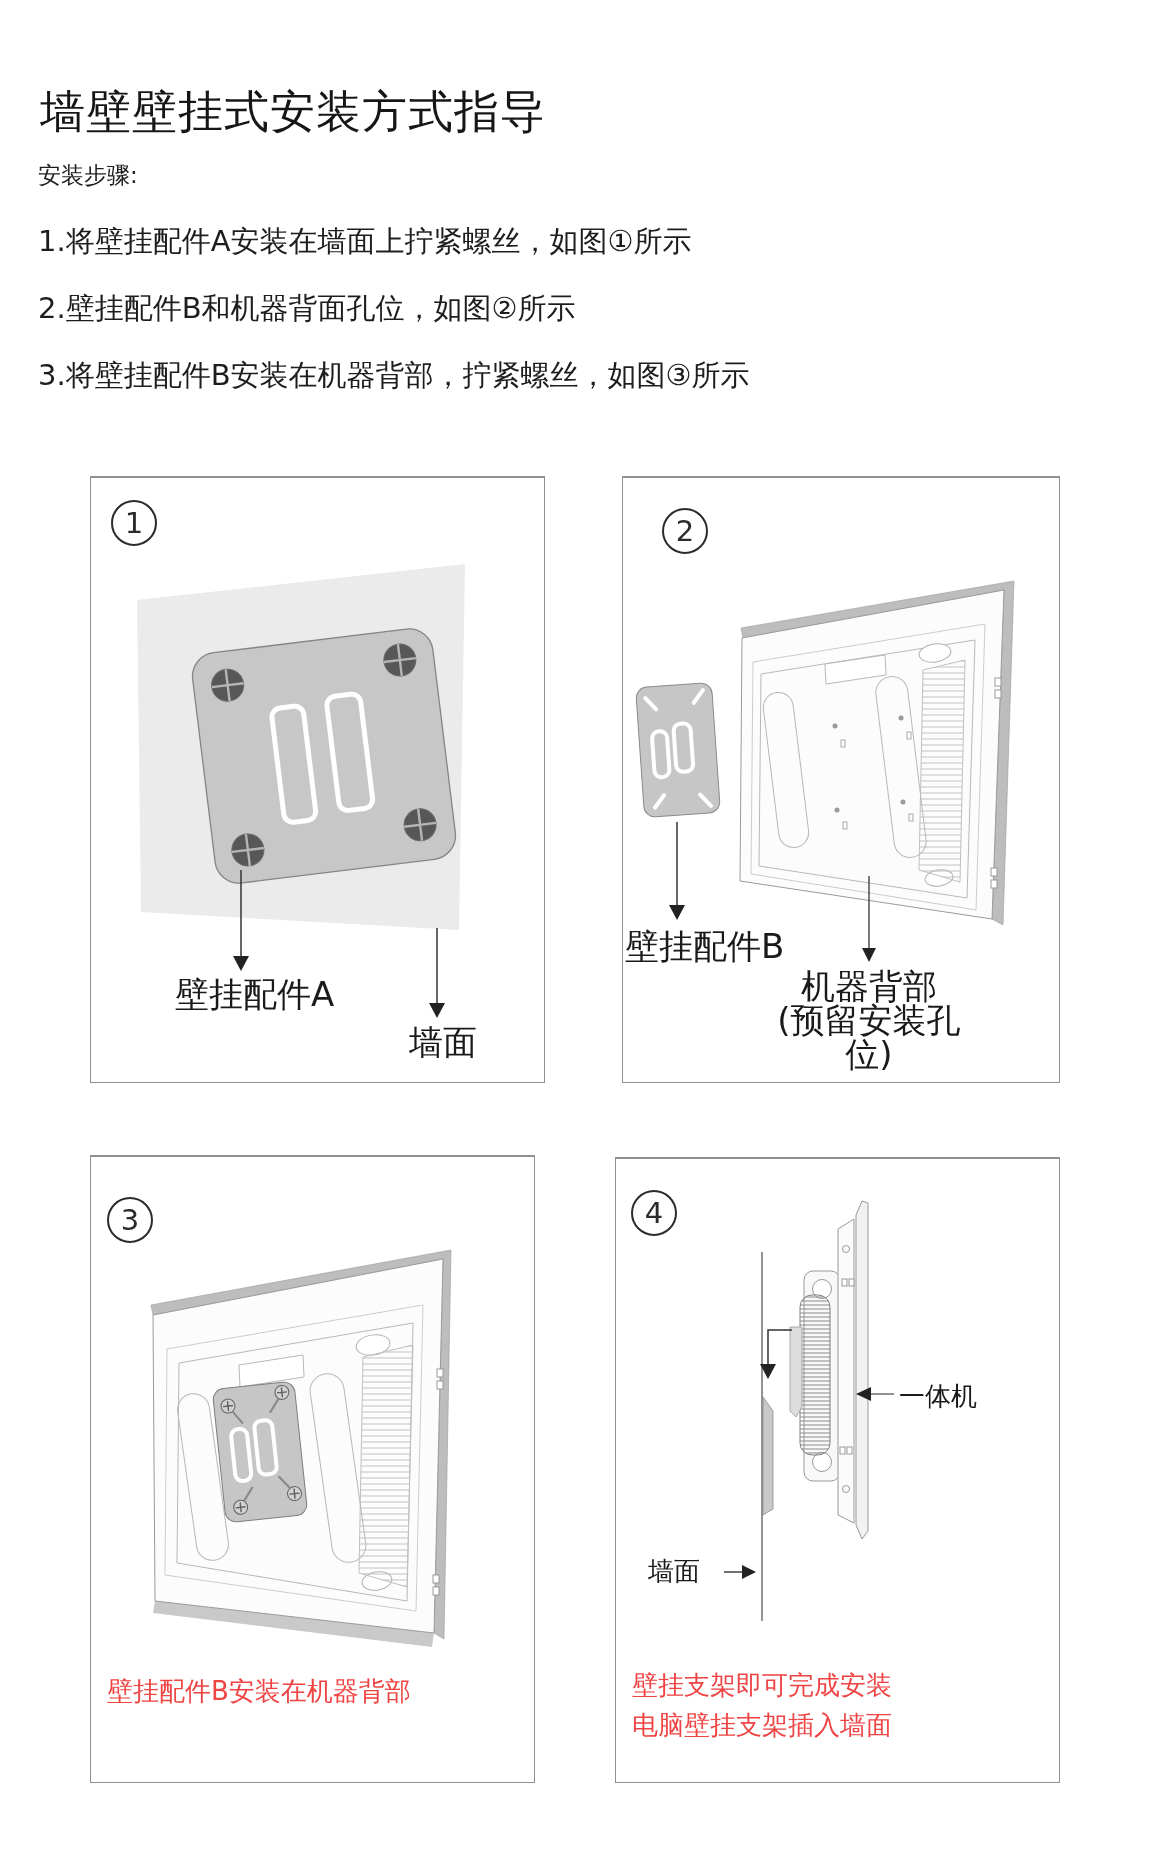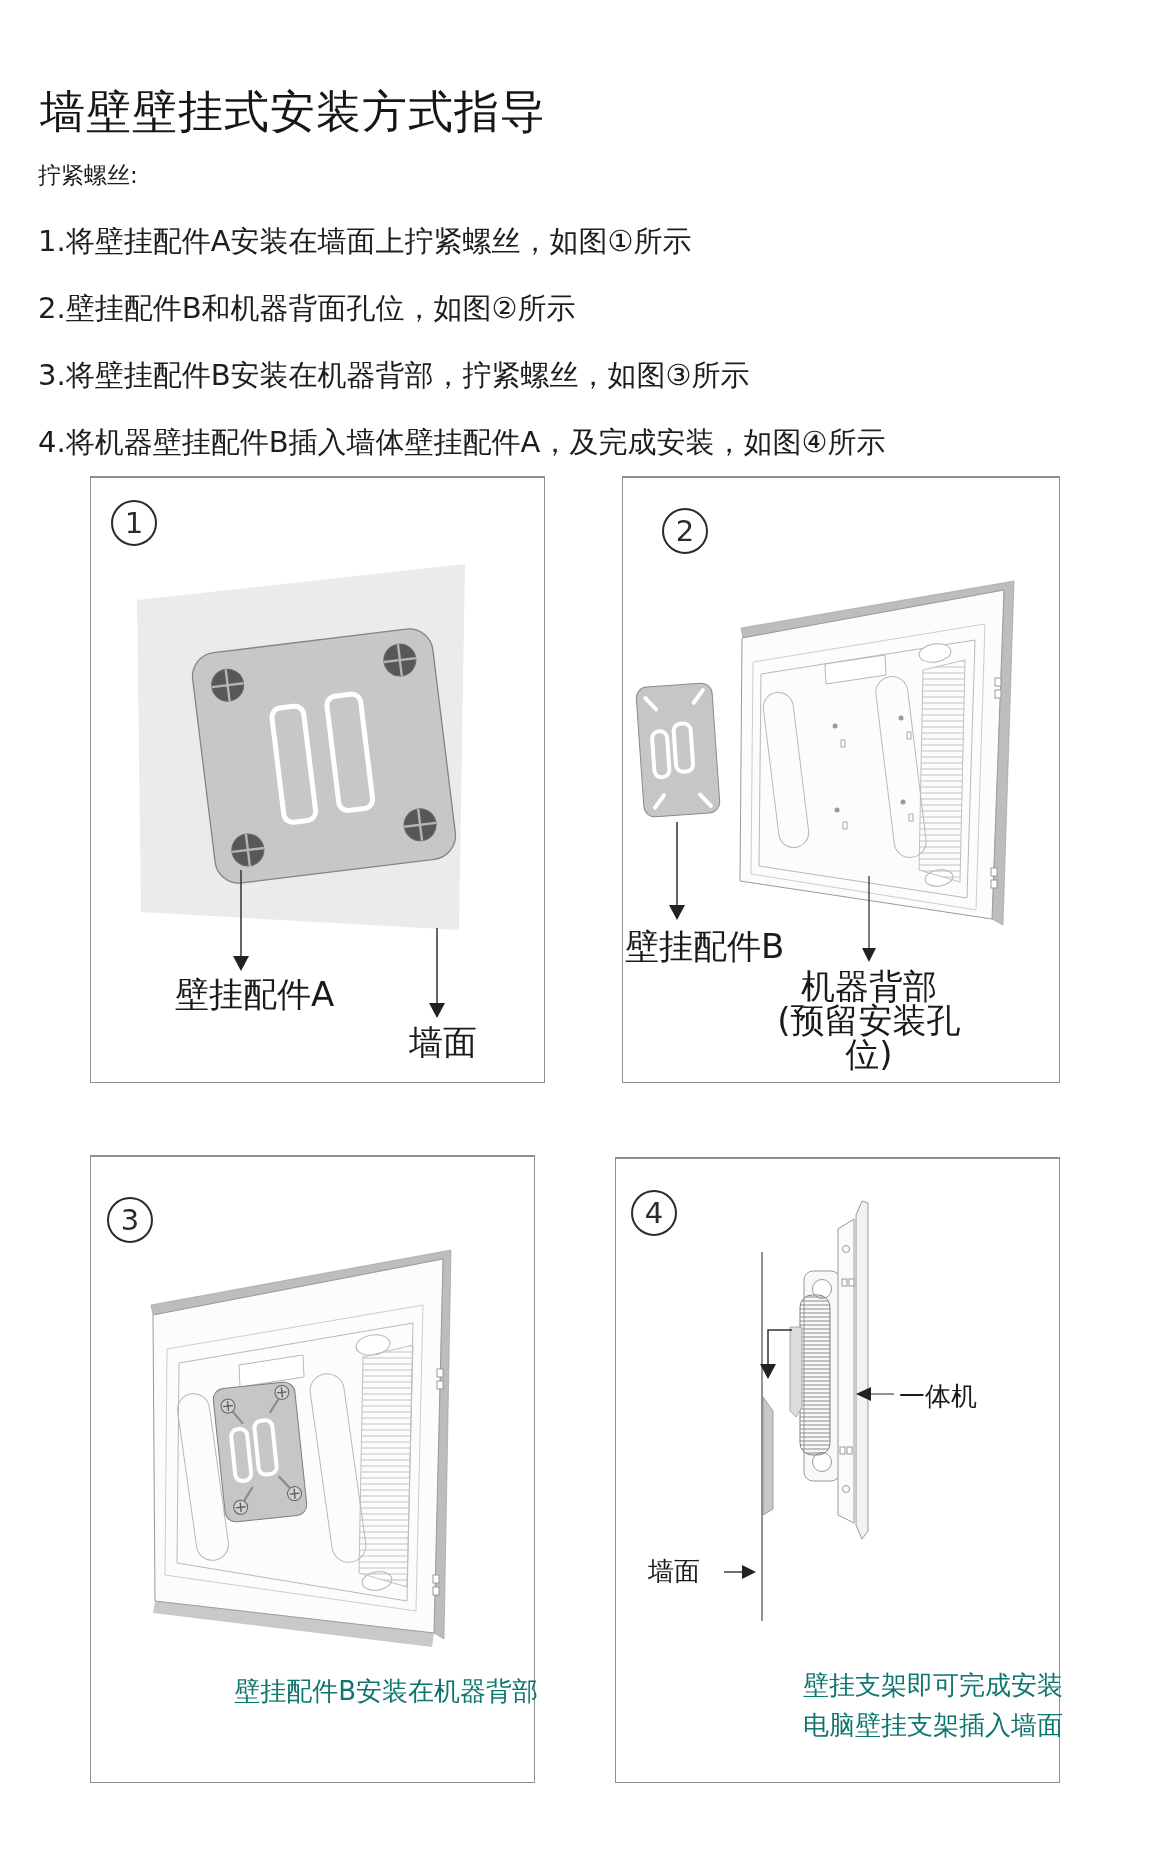--- a/index.html
+++ b/index.html
@@ -13,36 +13,35 @@
   .panel{position:absolute;border:1px solid #8f8f8f;border-top-width:2px;background:#fff;}
   #panel1{left:90px;top:476px;width:453px;height:604px;}
   #panel2{left:622px;top:476px;width:436px;height:604px;}
   #panel3{left:90px;top:1155px;width:443px;height:625px;}
   #panel4{left:615px;top:1157px;width:443px;height:623px;}
   .fig-num{position:absolute;width:42px;height:42px;border:2.5px solid #2b2b2b;border-radius:50%;
            display:flex;align-items:center;justify-content:center;font-size:29px;color:#2b2b2b;
            background:#fff;z-index:3;}
   .fig-label{position:absolute;font-size:34px;color:#1a1a1a;z-index:2;white-space:nowrap;}
   .fig-label.center{text-align:center;white-space:normal;}
-  .fig-caption{position:absolute;left:4px;width:100%;text-align:right;font-size:26px;color:#0f766e;z-index:2;}
+  .fig-caption{position:absolute;left:16px;width:100%;text-align:left;font-size:26px;color:#ef4444;z-index:2;}
   svg{position:absolute;left:0;top:0;}
 </style>
 </head>
 <body>
 
 <div id="canvas">
 
   <h1 class="page-title">墙壁壁挂式安装方式指导</h1>
 
   <div class="steps">
-    <p class="steps-heading">拧紧螺丝:</p>
+    <p class="steps-heading">安装步骤:</p>
     <p class="step-line">1.将壁挂配件A安装在墙面上拧紧螺丝，如图①所示</p>
     <p class="step-line">2.壁挂配件B和机器背面孔位，如图②所示</p>
     <p class="step-line">3.将壁挂配件B安装在机器背部，拧紧螺丝，如图③所示</p>
-    <p class="step-line">4.将机器壁挂配件B插入墙体壁挂配件A，及完成安装，如图④所示</p>
   </div>
 
   <div class="panel" id="panel1">
     <div class="fig-num" style="left:20px;top:22px;">
       <span>1</span>
     </div>
     <svg width="453" height="604" viewBox="0 0 453 604">
 
       <polygon points="46,122 374,86 368,452 50,434" fill="#ebebeb"></polygon>
 

